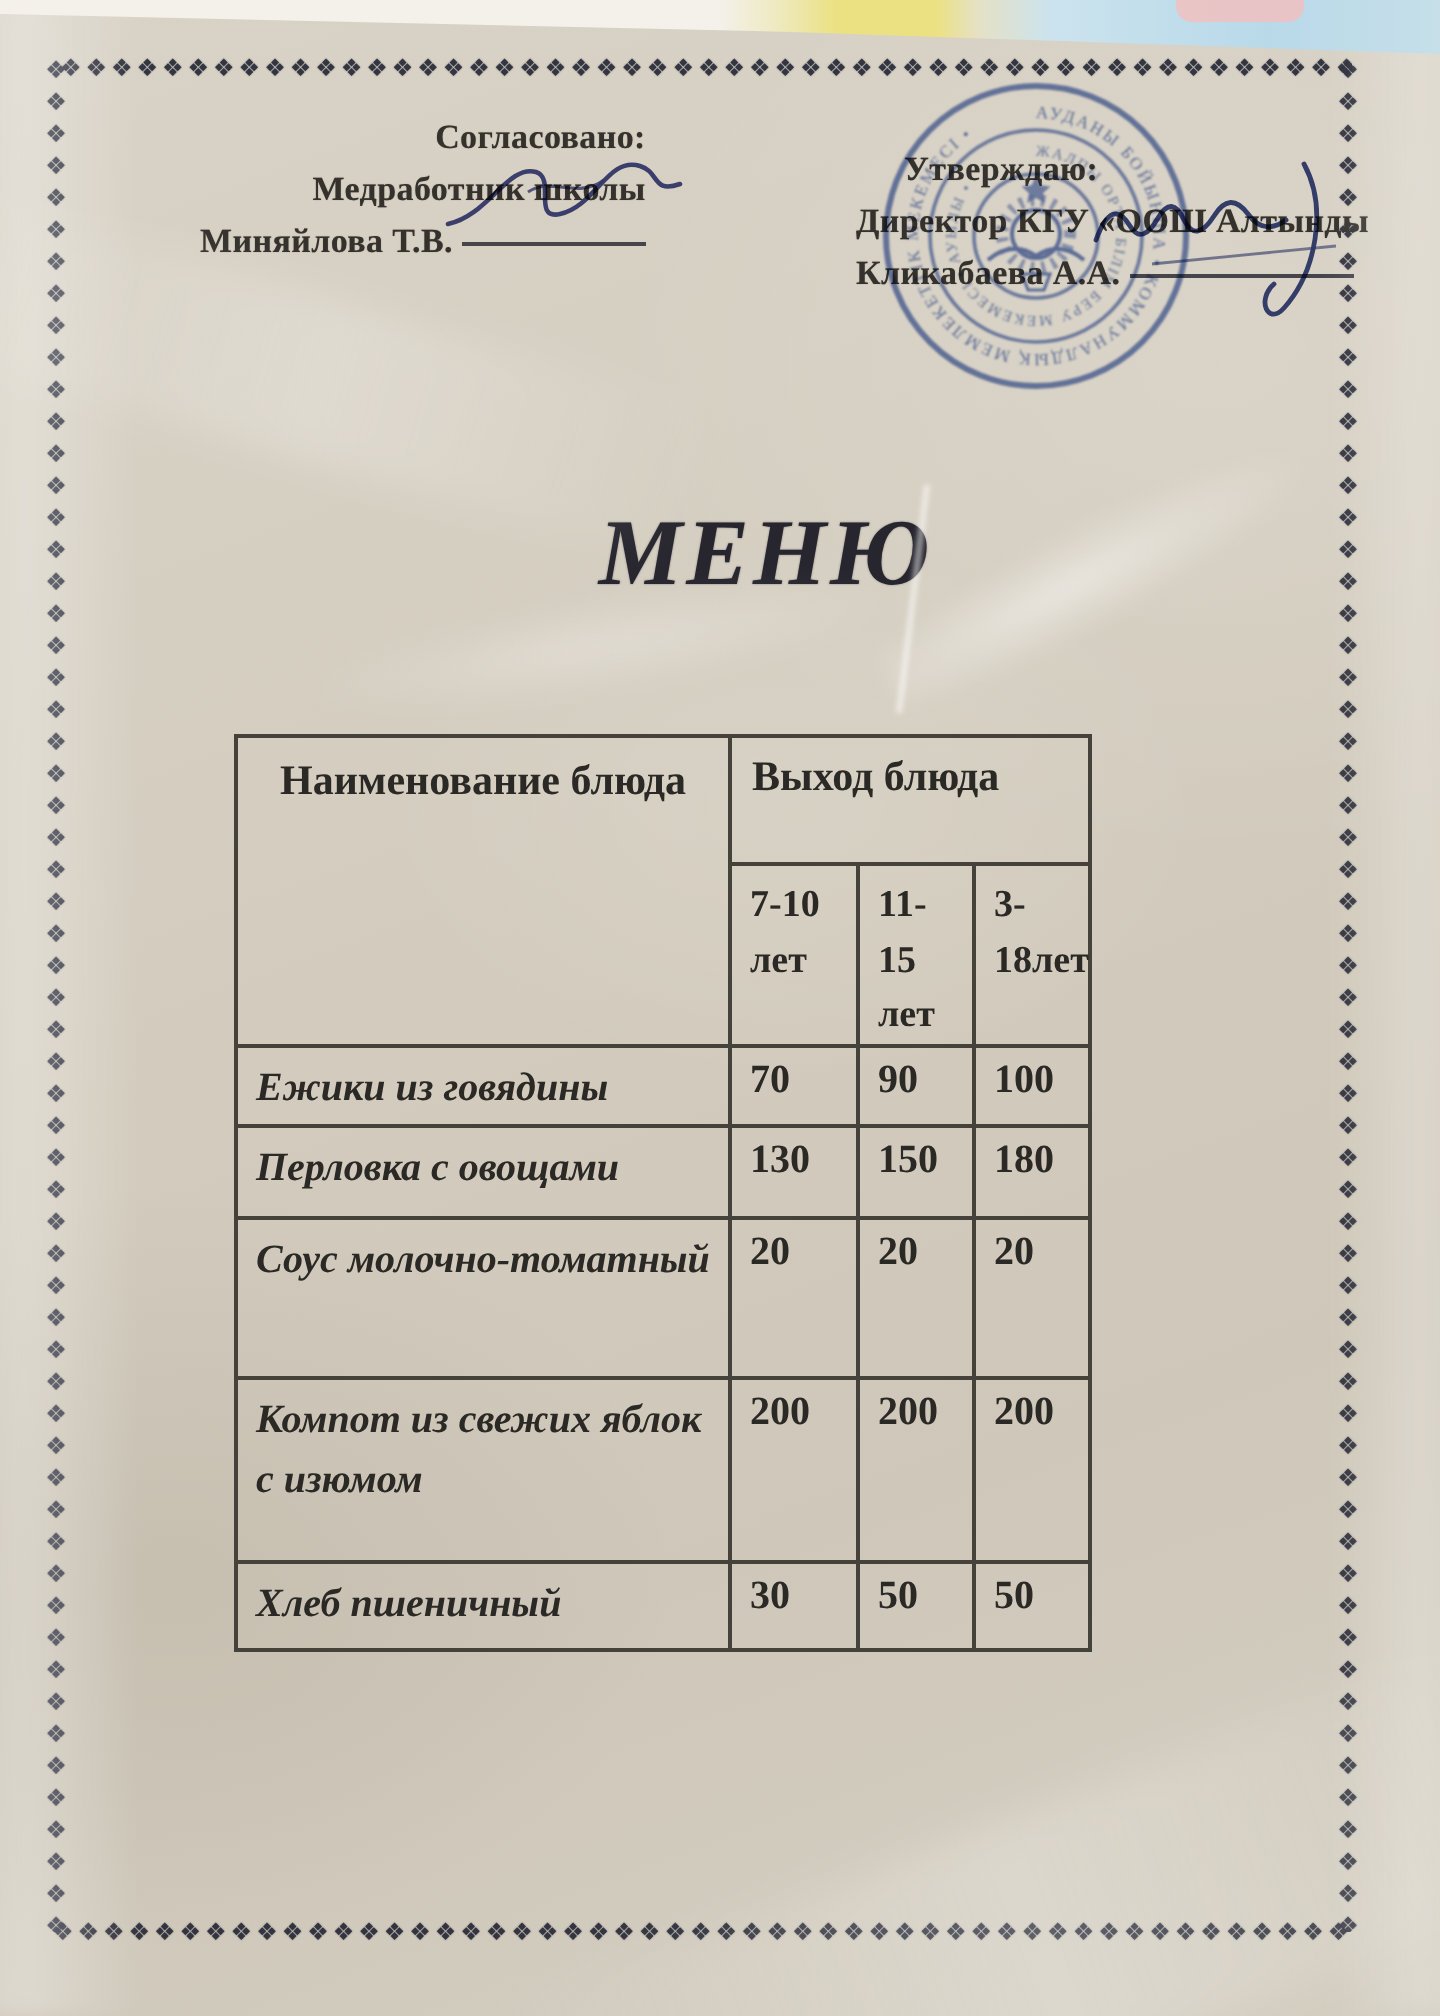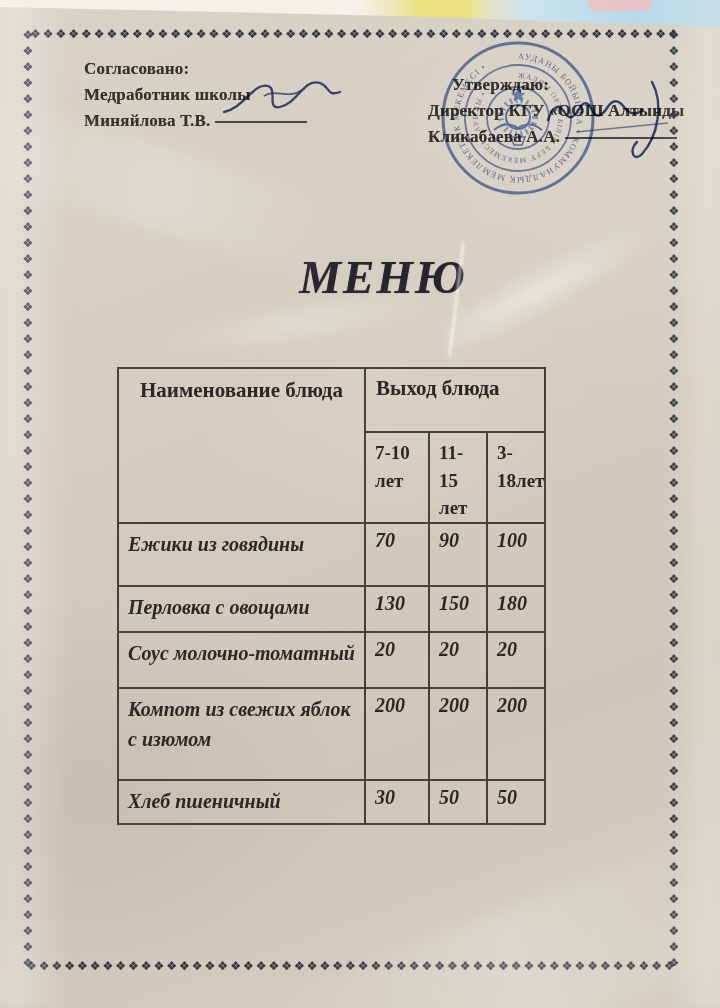--- a/index.html
+++ b/index.html
@@ -35,21 +35,21 @@
     white-space:nowrap; overflow:hidden; line-height:16px;
     text-shadow:0 0 1px rgba(43,45,58,.55);
   }
   .chain-top    { left:30px;  top:26px;  width:646px; height:16px; }
   .chain-bottom { left:26px;  top:958px; width:648px; height:16px; }
   .chain-left   { left:20px;  top:28px;  width:16px;  height:938px; writing-mode:vertical-rl; }
   .chain-right  { left:666px; top:28px;  width:16px;  height:938px; writing-mode:vertical-rl; }
   
   .appr { position:absolute; font-size:17px; font-weight:bold; color:#35322d;
           line-height:26px; letter-spacing:.2px; text-shadow:0 0 .5px rgba(40,38,34,.5); }
-  .appr-left  { left:84px;  top:56px; }
+  .appr-left  { left:100px;  top:56px;text-align:right; }
   .appr-right { left:428px; top:72px; }
   .appr-right .l1 { margin-left:24px; }
   .uline { display:inline-block; border-bottom:2px solid #46454c; transform:translateY(-3px); }
   .uline-left  { width:92px; }
   .uline-right { width:112px; }
   .sig { position:absolute; mix-blend-mode:multiply; }
   .sig-left  { left:218px; top:66px; }
   .sig-right { left:536px; top:76px; }
   
   .stamp { position:absolute; left:438px; top:38px; mix-blend-mode:multiply;
@@ -60,22 +60,22 @@
     color:#27262f; text-shadow:0 0 1px rgba(30,30,45,.5); }
   
   table.menu { position:absolute; left:117px; top:367px; width:427px;
     border-collapse:collapse; table-layout:fixed; color:#2b2925; }
   table.menu th, table.menu td { border:2px solid #45423c; vertical-align:top; }
   th.name-h { font-size:21px; font-weight:bold; text-align:center; padding-top:6px; line-height:1.5;border-radius:29px; }
   th.group-h { font-size:21px; font-weight:bold; text-align:left; padding:7px 0 0 10px; height:64px; }
   th.age-h { font-size:19px; font-weight:bold; text-align:left; padding:6px 0 0 9px;
              height:76px; line-height:1.45; white-space:pre-line; }
   td.dish { font-size:20px; font-weight:bold; font-style:italic; padding:5px 6px 0 9px; line-height:1.5; }
-  td.val  { font-size:20px; font-weight:bold; font-style:italic; padding:5px 0 0 9px; }
-  tr.r1 { height:63px;margin-left:17px; } tr.r2 { height:46px; } tr.r3 { height:56px; }
+  td.val  { font-size:20px; font-weight:bold; padding:5px 0 0 9px; }
+  tr.r1 { height:40px;margin-left:17px; } tr.r2 { height:46px; } tr.r3 { height:80px; }
   tr.r4 { height:92px; } tr.r5 { height:44px; }
   
   .glare { position:absolute; pointer-events:none; }
   .g1 { left:-45px; top:0; width:115px; height:100%;
         background:linear-gradient(90deg,transparent,rgba(255,255,255,.30),transparent); filter:blur(5px); }
   .g2 { left:-40px; top:150px; width:400px; height:80px; transform:rotate(16deg);
         background:linear-gradient(90deg,transparent,rgba(255,255,255,.22),transparent); filter:blur(9px); }
   .g3 { right:-35px; top:0; width:90px; height:100%;
         background:linear-gradient(90deg,transparent,rgba(255,255,255,.26),transparent); filter:blur(6px); }
   .g4 { right:-70px; bottom:-30px; width:540px; height:130px; transform:rotate(-21deg);

